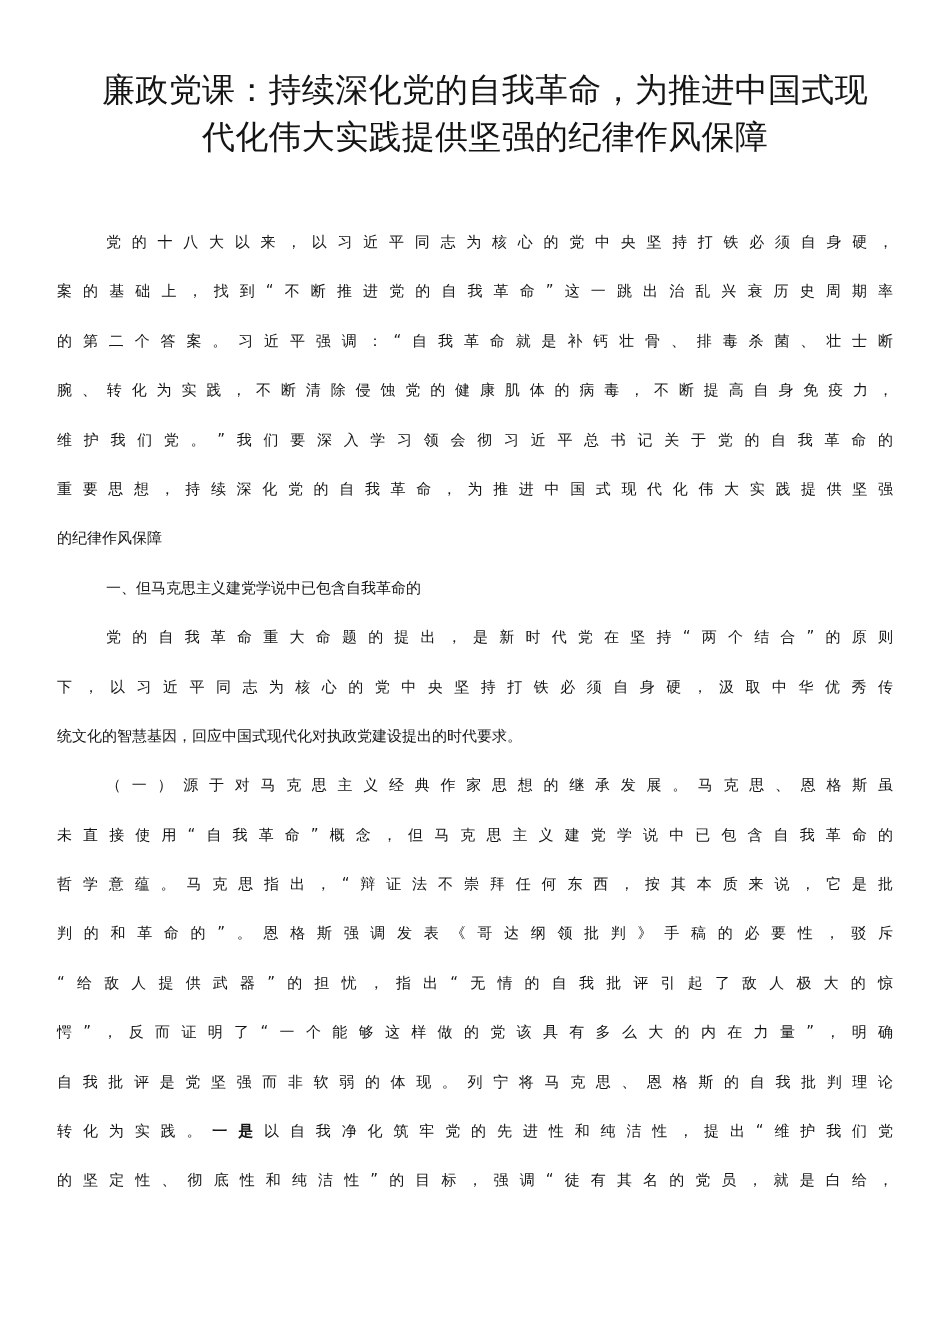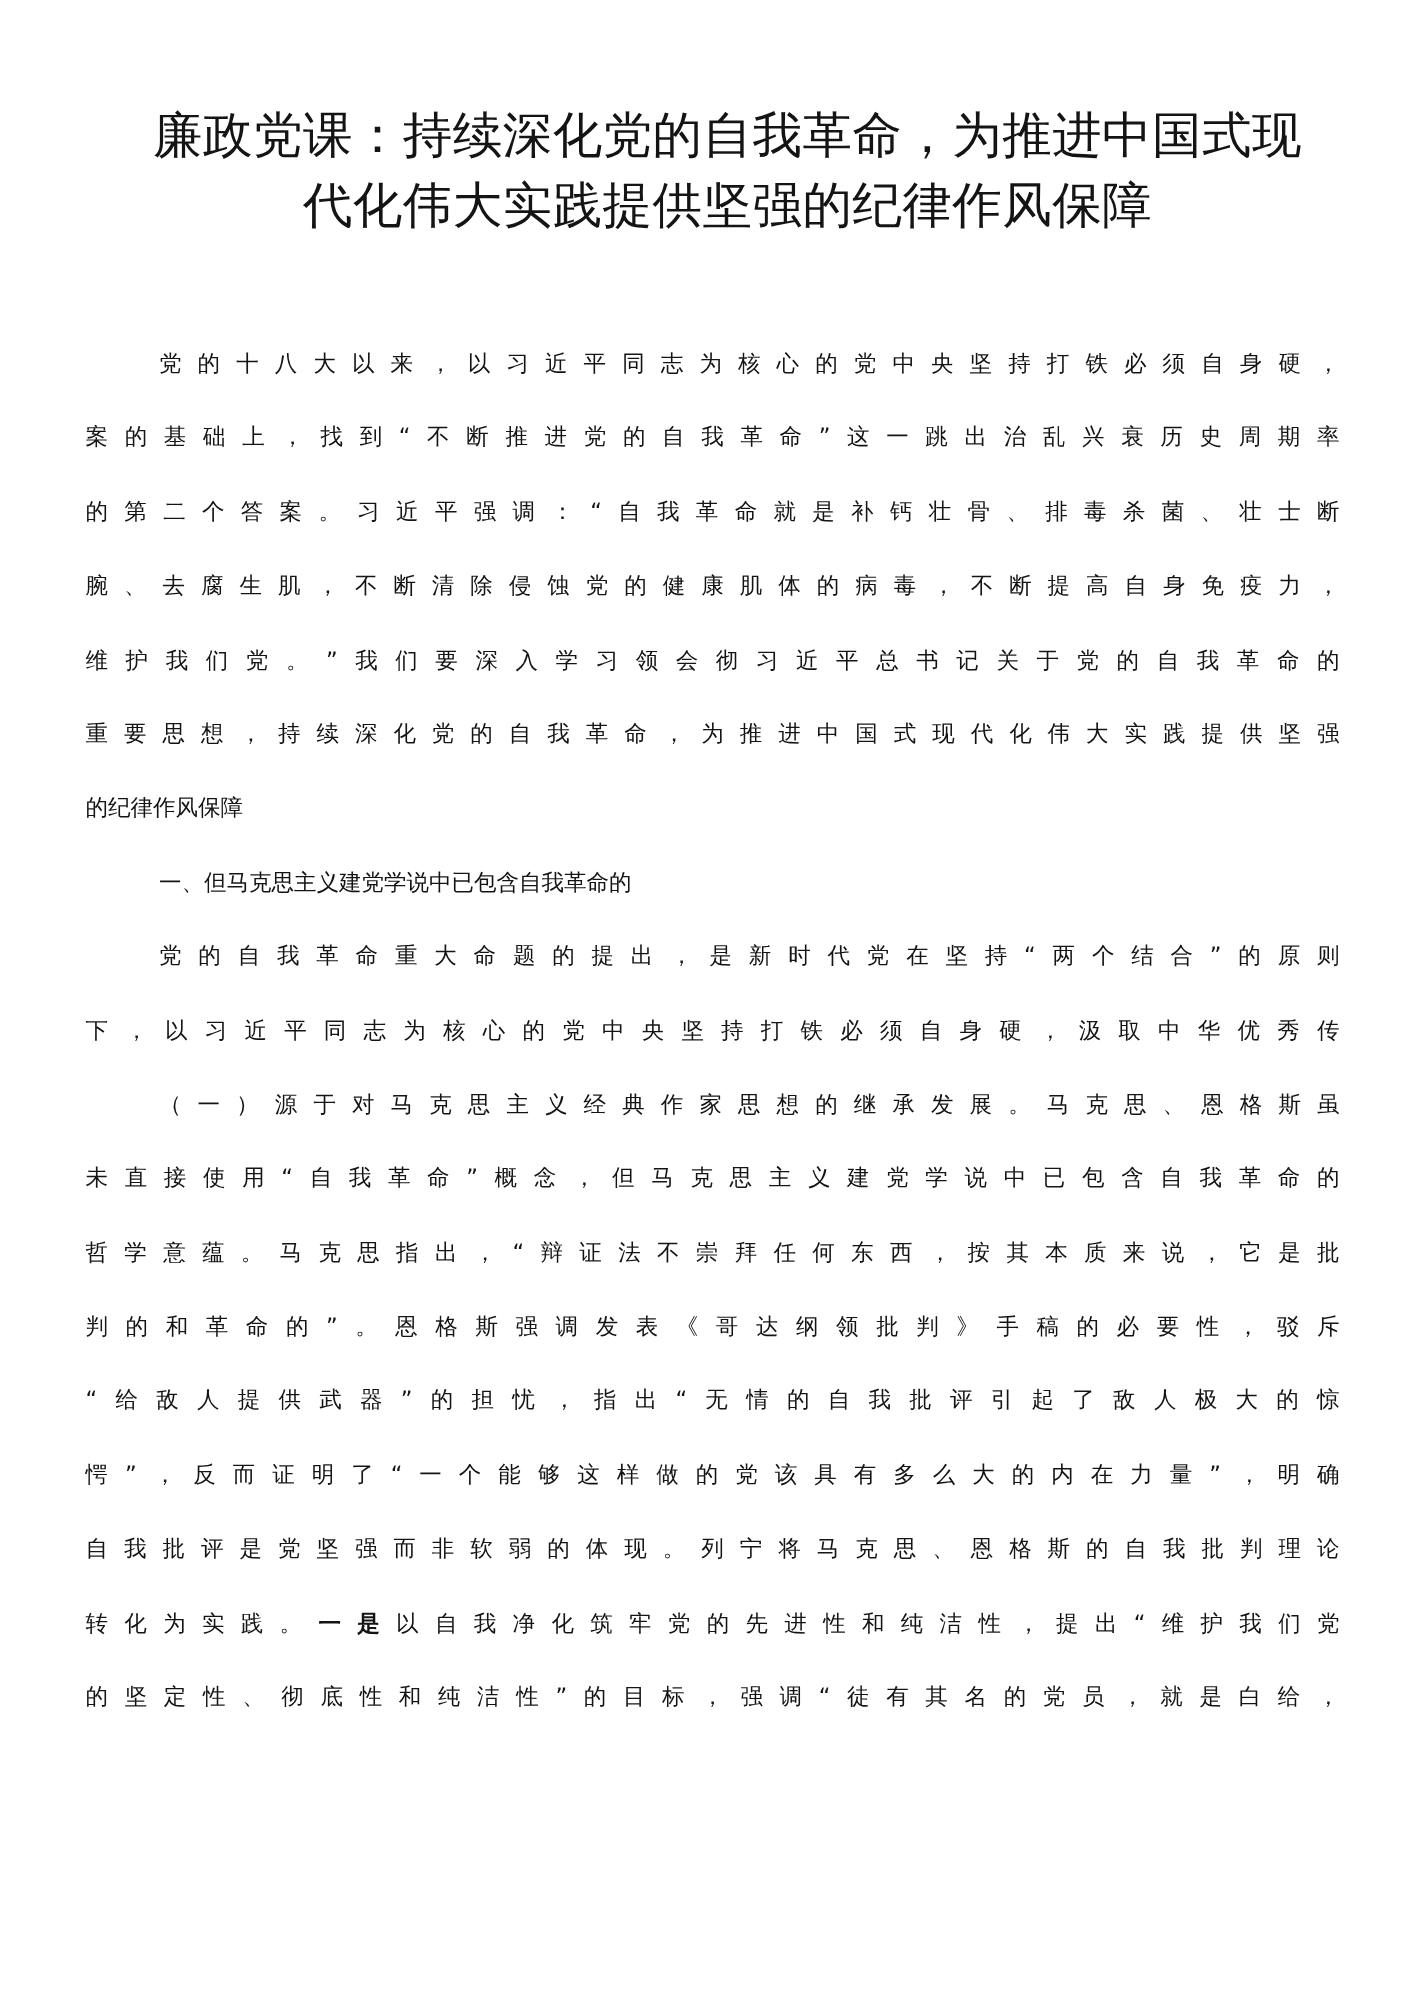--- a/index.html
+++ b/index.html
@@ -22,27 +22,28 @@
 
 <div class="page">
 
   <div class="title t1">廉政党课：持续深化党的自我革命，为推进中国式现</div>
   <div class="title t2">代化伟大实践提供坚强的纪律作风保障</div>
 
   <div class="body">
     <div class="line indent">党的十八大以来，以习近平同志为核心的党中央坚持打铁必须自身硬，</div>
     <div class="line">案的基础上，找到“不断推进党的自我革命”这一跳出治乱兴衰历史周期率</div>
     <div class="line">的第二个答案。习近平强调：“自我革命就是补钙壮骨、排毒杀菌、壮士断</div>
-    <div class="line">腕、去腐生肌，不断清除侵蚀党的健康肌体的病毒，不断提高自身免疫力，</div>
+    <div class="line">腕、转化为实践，不断清除侵蚀党的健康肌体的病毒，不断提高自身免疫力，</div>
     <div class="line">维护我们党。”我们要深入学习领会彻习近平总书记关于党的自我革命的</div>
     <div class="line">重要思想，持续深化党的自我革命，为推进中国式现代化伟大实践提供坚强</div>
     <div class="line last">的纪律作风保障</div>
     <div class="line indent last">一、但马克思主义建党学说中已包含自我革命的</div>
     <div class="line indent">党的自我革命重大命题的提出，是新时代党在坚持“两个结合”的原则</div>
     <div class="line">下，以习近平同志为核心的党中央坚持打铁必须自身硬，汲取中华优秀传</div>
+    <div class="line last">统文化的智慧基因，回应中国式现代化对执政党建设提出的时代要求。</div>
     <div class="line indent">（一）源于对马克思主义经典作家思想的继承发展。马克思、恩格斯虽</div>
     <div class="line">未直接使用“自我革命”概念，但马克思主义建党学说中已包含自我革命的</div>
     <div class="line">哲学意蕴。马克思指出，“辩证法不崇拜任何东西，按其本质来说，它是批</div>
     <div class="line">判的和革命的”。恩格斯强调发表《哥达纲领批判》手稿的必要性，驳斥</div>
     <div class="line">“给敌人提供武器”的担忧，指出“无情的自我批评引起了敌人极大的惊</div>
     <div class="line">愕”，反而证明了“一个能够这样做的党该具有多么大的内在力量”，明确</div>
     <div class="line">自我批评是党坚强而非软弱的体现。列宁将马克思、恩格斯的自我批判理论</div>
     <div class="line"><span>转化为实践。</span><span class="bold">一是</span><span>以自我净化筑牢党的先进性和纯洁性，提出“维护我们党</span></div>
     <div class="line">的坚定性、彻底性和纯洁性”的目标，强调“徒有其名的党员，就是白给，</div>
   </div>

